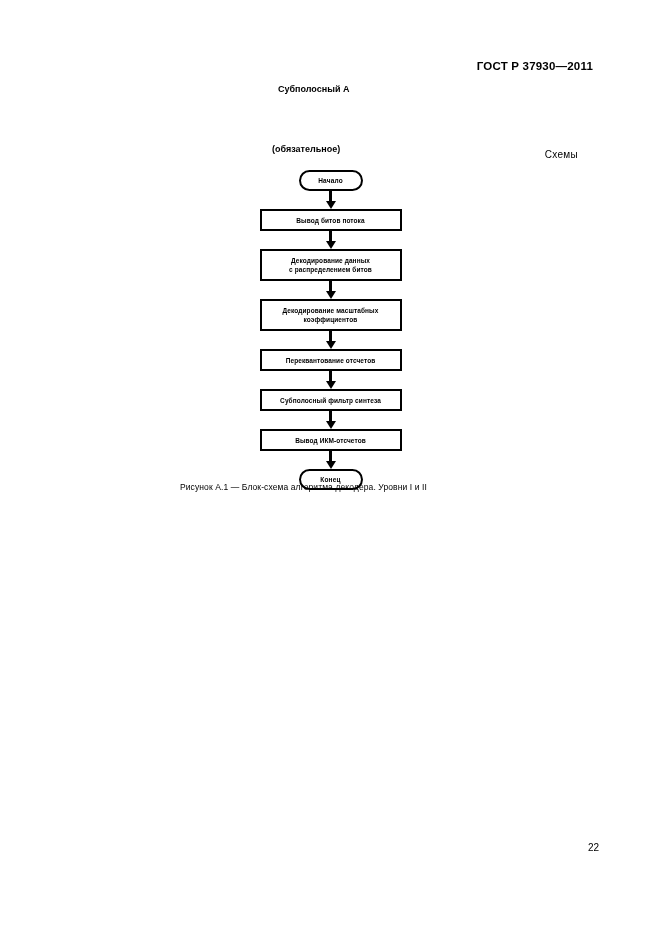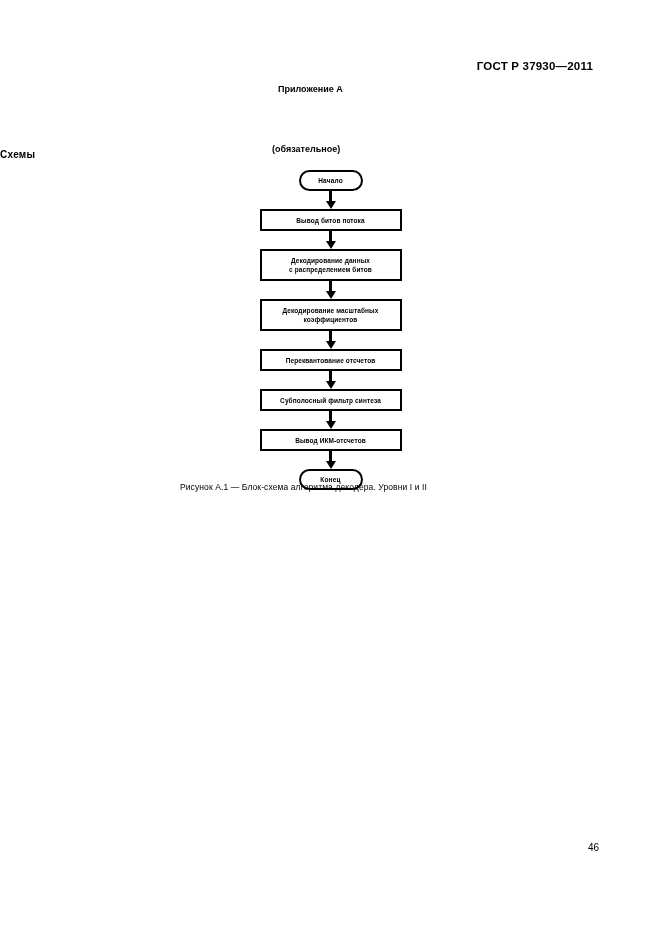--- a/index.html
+++ b/index.html
@@ -41,23 +41,23 @@
     margin-left: -6px;
     margin-top: 48px;
   }
 
   
   .section-heading {
     position: absolute;
     top: 149px;
     left: 0;
     width: 578px;
-    text-align: left;
+    text-align: right;
     font-size: 10px;
-    font-weight: bold;
+    font-weight: normal;
     letter-spacing: 0.3px;
   }
 
   
   .flowchart {
     position: absolute;
     top: 170px;
     left: 0;
     width: 661px;
   }
@@ -147,21 +147,21 @@
     right: 62px;
     font-size: 10px;
   }
 </style>
 </head>
 <body>
 
 <div class="doc-header">ГОСТ Р 37930—2011</div>
 
 <div class="annex-block">
-  <div>Приложение А</div>
+  <div>Субполосный А</div>
   <div class="annex-sub">(обязательное)</div>
 </div>
 
 <div class="section-heading">Схемы</div>
 
 <div class="flowchart">
 
   <div class="fc-row">
     <div class="fc-terminator">Начало</div>
   </div>
@@ -236,13 +236,13 @@
   </div>
 
   <div class="fc-row">
     <div class="fc-terminator">Конец</div>
   </div>
 
 </div>
 
 <div class="figure-caption">Рисунок А.1 — Блок-схема алгоритма декодера. Уровни I и II</div>
 
-<div class="page-number">46</div>
+<div class="page-number">22</div>
 
 </body></html>

